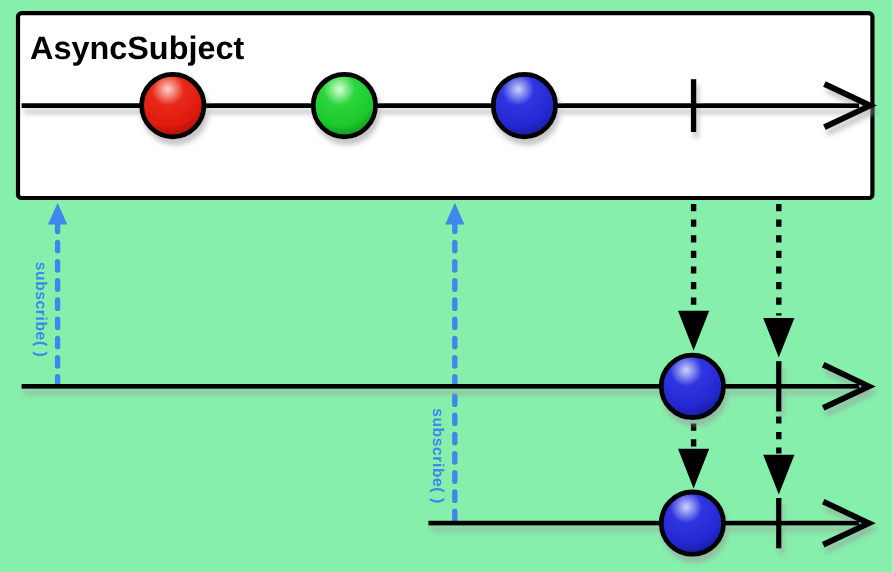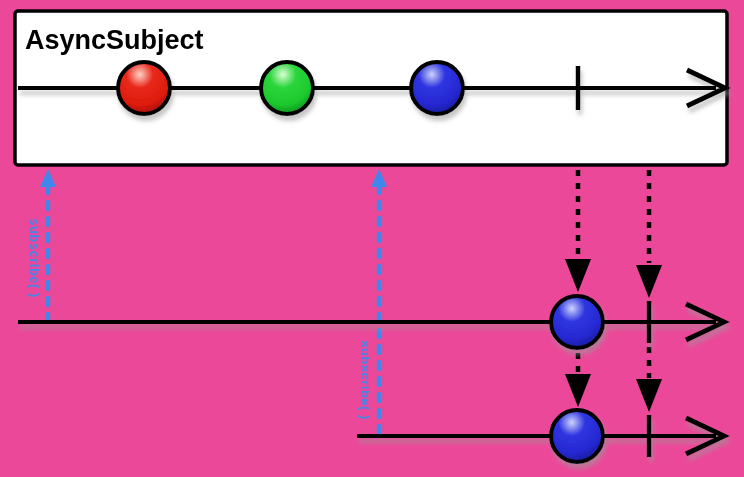--- a/index.html
+++ b/index.html
@@ -1,19 +1,19 @@
 <!DOCTYPE html>
 <html><head>
 <meta charset="utf-8">
 <style>
   html,body{margin:0;padding:0;background:#ffffff;}
   .stage{
     position:relative;
     width:744px;height:477px;
-    background:#ec4899;
+    background:#86efac;
     font-family:"Liberation Sans", sans-serif;
     overflow:hidden;
   }
   svg{display:block;}
   .title-text{
     font-family:"Liberation Sans", sans-serif;
     font-weight:bold;
     font-size:27px;
     fill:#000000;
   }

